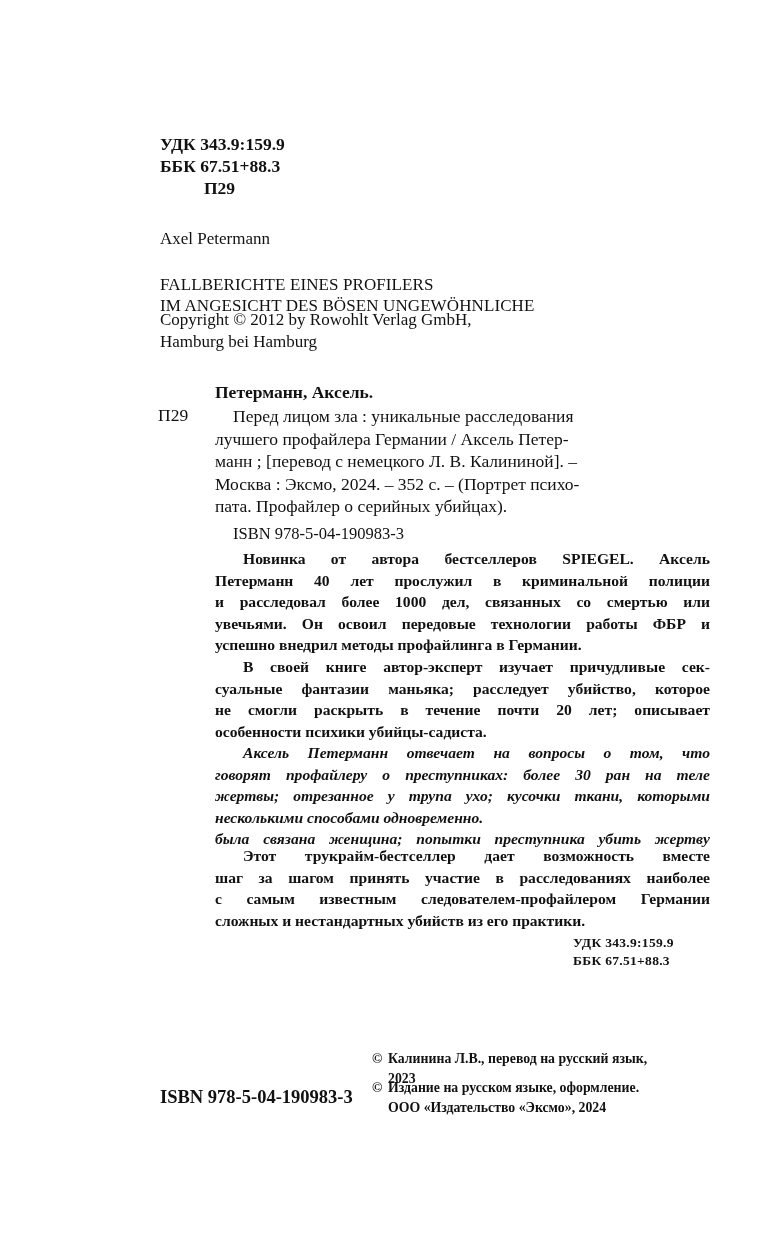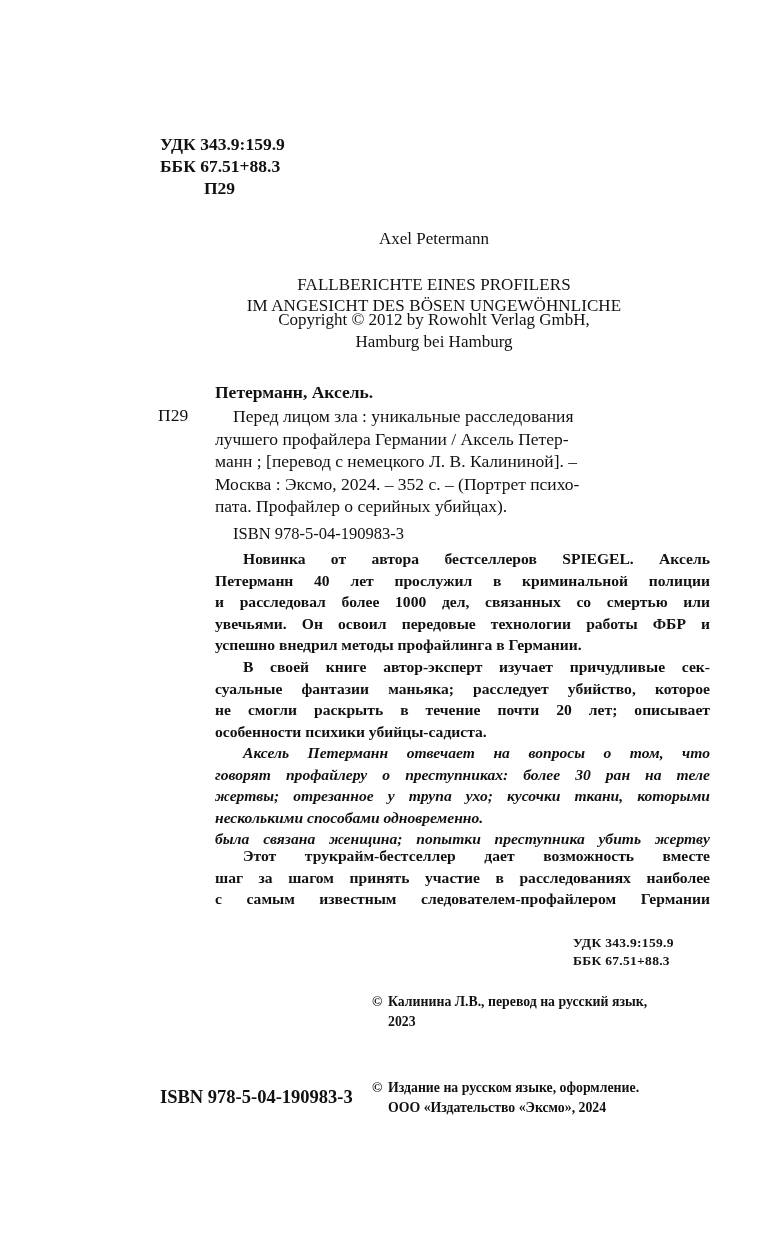--- a/index.html
+++ b/index.html
@@ -5,21 +5,21 @@
   html, body { margin: 0; padding: 0; background: #ffffff; }
   body { width: 768px; height: 1240px; position: relative; overflow: hidden;
          font-family: "Liberation Serif", "DejaVu Serif", serif; color: #111111; }
   .abs { position: absolute; white-space: nowrap; }
   .bold { font-weight: bold; }
 
   
   .cls { left: 160px; font-size: 17.5px; font-weight: bold; line-height: 22px; }
 
   
-  .orig { left: 160px; width: 548px; text-align: center; font-size: 17px; line-height: 22.5px; }
+  .orig { left: 160px; width: 548px; font-size: 17px; line-height: 22.5px; }
   .orig-caps { letter-spacing: 0.1px; }
 
   
   .bib { left: 215px; width: 495px; font-size: 17.5px; line-height: 22.6px; text-align: justify; }
   .bib-line { display: block; white-space: nowrap; }
   .bib-mark { left: 158px; font-size: 17.5px; }
 
   
   .ann { left: 215px; width: 495px; font-size: 15.6px; line-height: 21.5px; font-weight: bold; }
   .ann .line { display: block; white-space: nowrap; text-align-last: justify; text-align: justify; }
@@ -75,26 +75,27 @@
   <span class="line indent">Аксель Петерманн отвечает на вопросы о том, что</span>
   <span class="line">говорят профайлеру о преступниках: более 30 ран на теле</span>
   <span class="line">жертвы; отрезанное у трупа ухо; кусочки ткани, которыми</span>
   <span class="line last">несколькими способами одновременно.</span>
   <span class="line">была связана женщина; попытки преступника убить жертву</span>
 </div>
 <div class="abs ann" style="top:845px;">
   <span class="line indent">Этот трукрайм-бестселлер дает возможность вместе</span>
   <span class="line">шаг за шагом принять участие в расследованиях наиболее</span>
   <span class="line">с самым известным следователем-профайлером Германии</span>
+  <span class="line last">сложных и нестандартных убийств из его практики.</span>
 </div>
 
 <div class="abs cls-small" style="top:934px; left:573px;">УДК  343.9:159.9</div>
 <div class="abs cls-small" style="top:952px; left:573px;">ББК  67.51+88.3</div>
 
-<div class="abs copy" style="top:992px;">
+<div class="abs copy" style="top:1049px;">
   <span class="sym">©</span><span>Калинина Л.В., перевод на русский язык,</span><br>
   <span class="cont">2023</span>
 </div>
 <div class="abs copy" style="top:1078px;">
   <span class="sym">©</span><span>Издание на русском языке, оформление.</span><br>
   <span class="cont">ООО «Издательство «Эксмо», 2024</span>
 </div>
 
 <div class="abs isbn-bottom">ISBN 978-5-04-190983-3</div>
 

